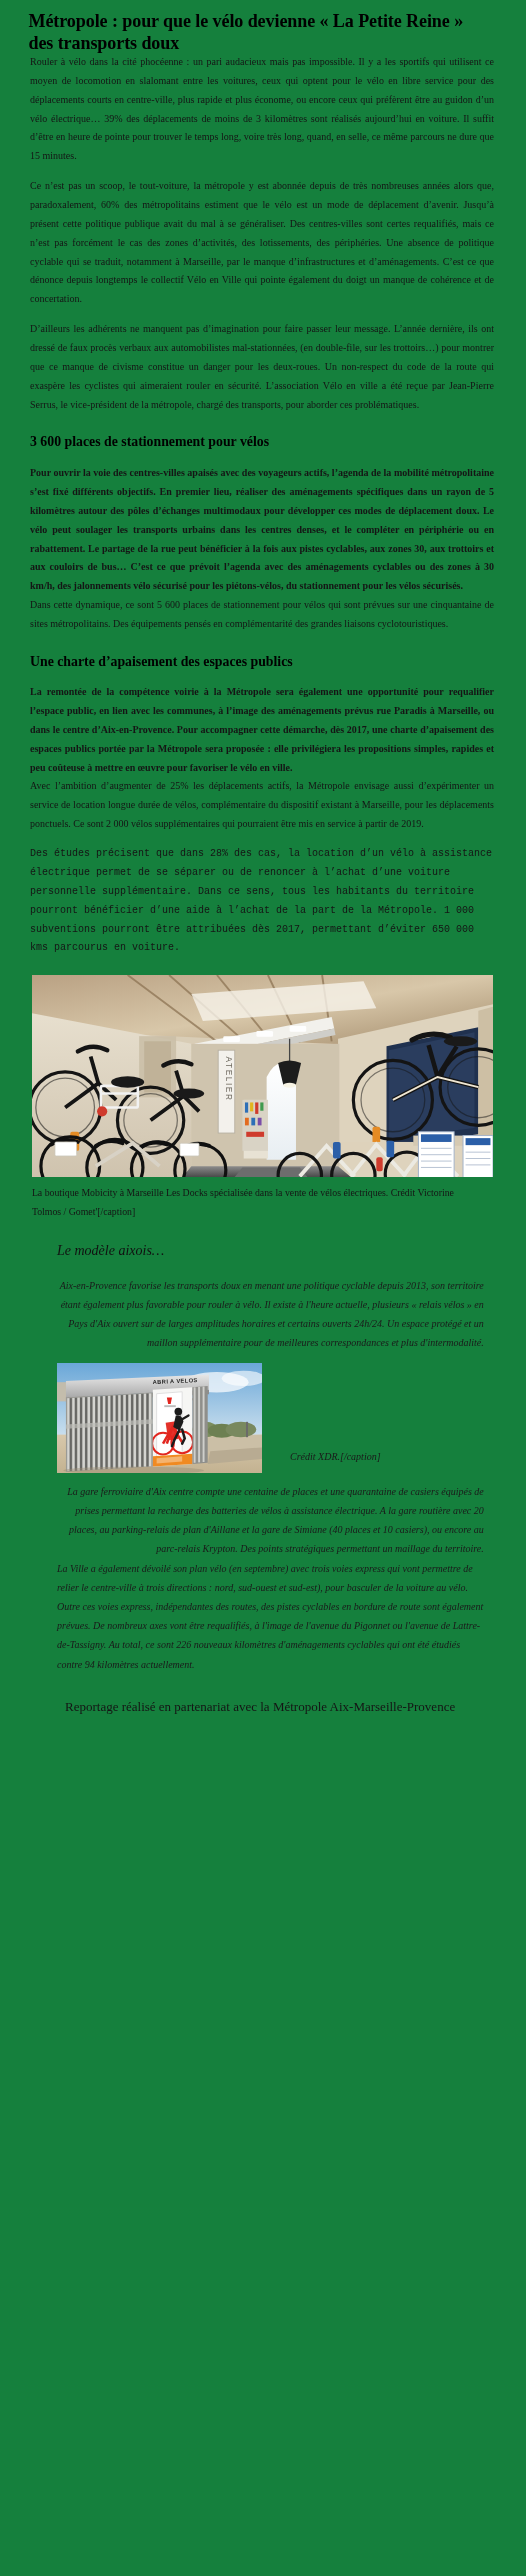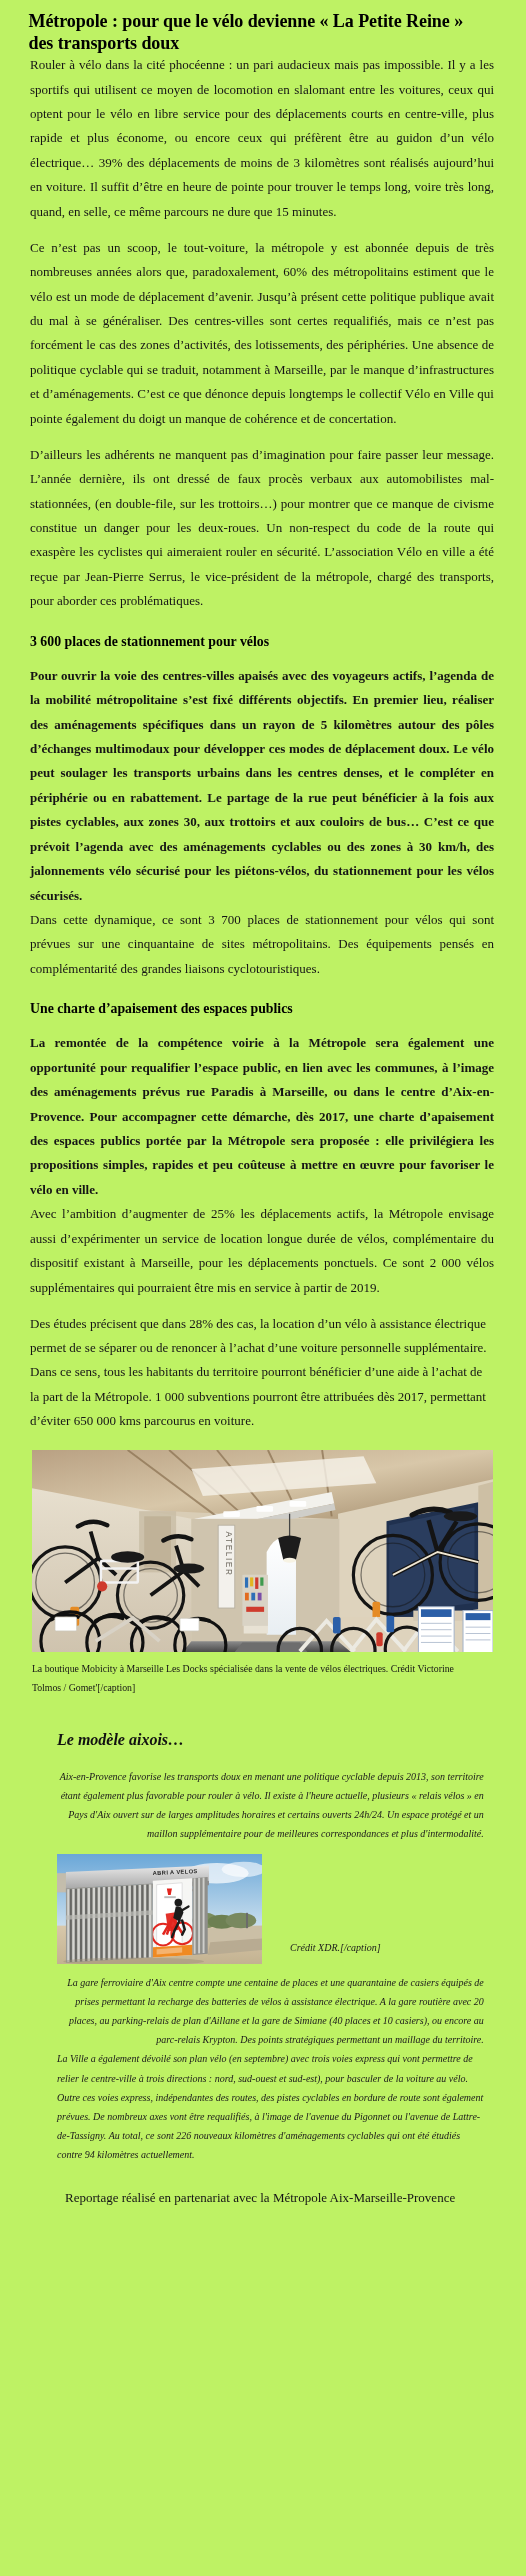--- a/index.html
+++ b/index.html
@@ -15,21 +15,21 @@
     color: #000000;
     -webkit-font-smoothing: antialiased;
   }
 
   .page {
     position: relative;
     width: 527px;
     min-height: 2576px;
     box-sizing: border-box;
     padding: 0;
-    background: #bef264;
+    background: #15803d;
   }
 
   
   .article-title {
     margin: 0;
     padding: 10.2px 33px 0 30px;
     font-family: "Liberation Serif", "DejaVu Serif", serif;
     font-weight: bold;
     font-size: 19px;
     line-height: 1.13;
@@ -39,31 +39,32 @@
     color: #000;
   }
 
   
   .content {
     padding: 0 33px 0 30px;
   }
 
   p.para {
     margin: 0 0 11.5px 0;
-    font-size: 13px;
+    font-size: 10px;
     line-height: 1.88;
     text-align: justify;
     color: #151515;
   }
   p.para.tight {
     margin-bottom: 0;
     font-weight: bold;
   }
   p.para.left {
     text-align: left;
+    font-family: Liberation Mono, monospace;
   }
 
   
   h2.section-heading {
     margin: 19px 0 14px 0;
     font-family: "Liberation Serif", "DejaVu Serif", serif;
     font-weight: bold;
     font-size: 14.7px;
     line-height: 1.15;
     transform: scaleX(0.94);
@@ -96,23 +97,23 @@
     color: #151515;
     padding-right: 19px;
   }
 
   
   .aside-block {
     padding-left: 27px;
     padding-right: 10.2px;
   }
   h3.aside-heading {
-    margin: 30px 0 14px 0;
-    font-size: 16px;
-    font-weight: bold;
+    margin: 18px 0 14px 0;
+    font-size: 14px;
+    font-weight: normal;
     font-style: italic;
     line-height: 1.6;
     color: #111;
   }
   p.italic-para {
     margin: 0 0 11.5px 0;
     font-size: 10px;
     font-style: italic;
     line-height: 1.92;
     text-align: left;
@@ -164,21 +165,21 @@
 
   <div class="content">
 
     <p class="para">Rouler à vélo dans la cité phocéenne : un pari audacieux mais pas impossible. Il y a les sportifs qui utilisent ce moyen de locomotion en slalomant entre les voitures, ceux qui optent pour le vélo en libre service pour des déplacements courts en centre-ville, plus rapide et plus économe, ou encore ceux qui préfèrent être au guidon d’un vélo électrique… 39% des déplacements de moins de 3 kilomètres sont réalisés aujourd’hui en voiture. Il suffit d’être en heure de pointe pour trouver le temps long, voire très long, quand, en selle, ce même parcours ne dure que 15 minutes.</p>
     <p class="para">Ce n’est pas un scoop, le tout-voiture, la métropole y est abonnée depuis de très nombreuses années alors que, paradoxalement, 60% des métropolitains estiment que le vélo est un mode de déplacement d’avenir. Jusqu’à présent cette politique publique avait du mal à se généraliser. Des centres-villes sont certes requalifiés, mais ce n’est pas forcément le cas des zones d’activités, des lotissements, des périphéries. Une absence de politique cyclable qui se traduit, notamment à Marseille, par le manque d’infrastructures et d’aménagements. C’est ce que dénonce depuis longtemps le collectif Vélo en Ville qui pointe également du doigt un manque de cohérence et de concertation.</p>
     <p class="para">D’ailleurs les adhérents ne manquent pas d’imagination pour faire passer leur message. L’année dernière, ils ont dressé de faux procès verbaux aux automobilistes mal-stationnées, (en double-file, sur les trottoirs…) pour montrer que ce manque de civisme constitue un danger pour les deux-roues. Un non-respect du code de la route qui exaspère les cyclistes qui aimeraient rouler en sécurité. L’association Vélo en ville a été reçue par Jean-Pierre Serrus, le vice-président de la métropole, chargé des transports, pour aborder ces problématiques.</p>
 
     <h2 class="section-heading">3 600 places de stationnement pour vélos</h2>
 
     <p class="para tight">Pour ouvrir la voie des centres-villes apaisés avec des voyageurs actifs, l’agenda de la mobilité métropolitaine s’est fixé différents objectifs. En premier lieu, réaliser des aménagements spécifiques dans un rayon de 5 kilomètres autour des pôles d’échanges multimodaux pour développer ces modes de déplacement doux. Le vélo peut soulager les transports urbains dans les centres denses, et le compléter en périphérie ou en rabattement. Le partage de la rue peut bénéficier à la fois aux pistes cyclables, aux zones 30, aux trottoirs et aux couloirs de bus… C’est ce que prévoit l’agenda avec des aménagements cyclables ou des zones à 30 km/h, des jalonnements vélo sécurisé pour les piétons-vélos, du stationnement pour les vélos sécurisés.</p>
-    <p class="para">Dans cette dynamique, ce sont 3 700 places de stationnement pour vélos qui sont prévues sur une cinquantaine de sites métropolitains. Des équipements pensés en complémentarité des grandes liaisons cyclotouristiques.</p>
+    <p class="para">Dans cette dynamique, ce sont 5 600 places de stationnement pour vélos qui sont prévues sur une cinquantaine de sites métropolitains. Des équipements pensés en complémentarité des grandes liaisons cyclotouristiques.</p>
 
     <h2 class="section-heading">Une charte d’apaisement des espaces publics</h2>
 
     <p class="para tight">La remontée de la compétence voirie à la Métropole sera également une opportunité pour requalifier l’espace public, en lien avec les communes, à l’image des aménagements prévus rue Paradis à Marseille, ou dans le centre d’Aix-en-Provence. Pour accompagner cette démarche, dès 2017, une charte d’apaisement des espaces publics portée par la Métropole sera proposée : elle privilégiera les propositions simples, rapides et peu coûteuse à mettre en œuvre pour favoriser le vélo en ville.</p>
     <p class="para">Avec l’ambition d’augmenter de 25% les déplacements actifs, la Métropole envisage aussi d’expérimenter un service de location longue durée de vélos, complémentaire du dispositif existant à Marseille, pour les déplacements ponctuels. Ce sont 2 000 vélos supplémentaires qui pourraient être mis en service à partir de 2019.</p>
     <p class="para left">Des études précisent que dans 28% des cas, la location d’un vélo à assistance électrique permet de se séparer ou de renoncer à l’achat d’une voiture personnelle supplémentaire. Dans ce sens, tous les habitants du territoire pourront bénéficier d’une aide à l’achat de la part de la Métropole. 1 000 subventions pourront être attribuées dès 2017, permettant d’éviter 650 000 kms parcourus en voiture.</p>
 
     <figure class="figure photo-one">
       <div class="photo">
         <svg class="shop-svg" viewBox="0 0 723 317" preserveAspectRatio="none" aria-hidden="true">

